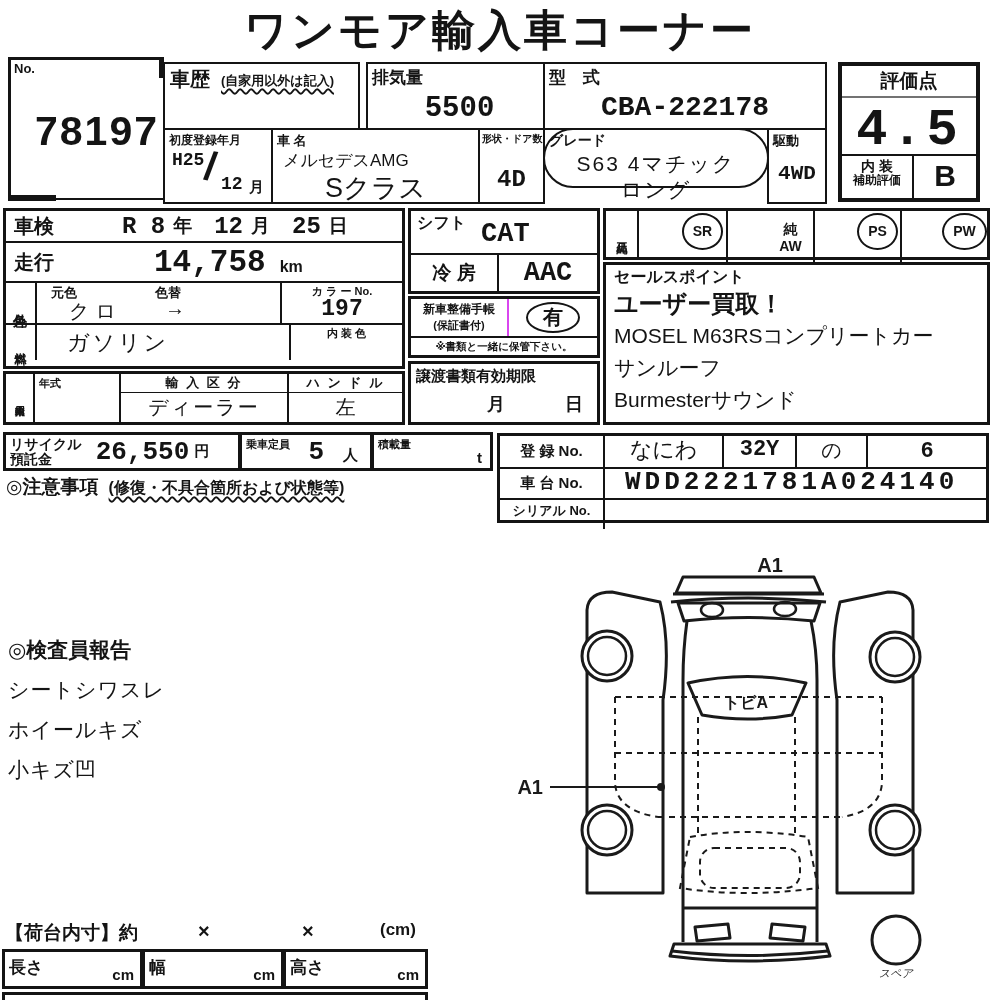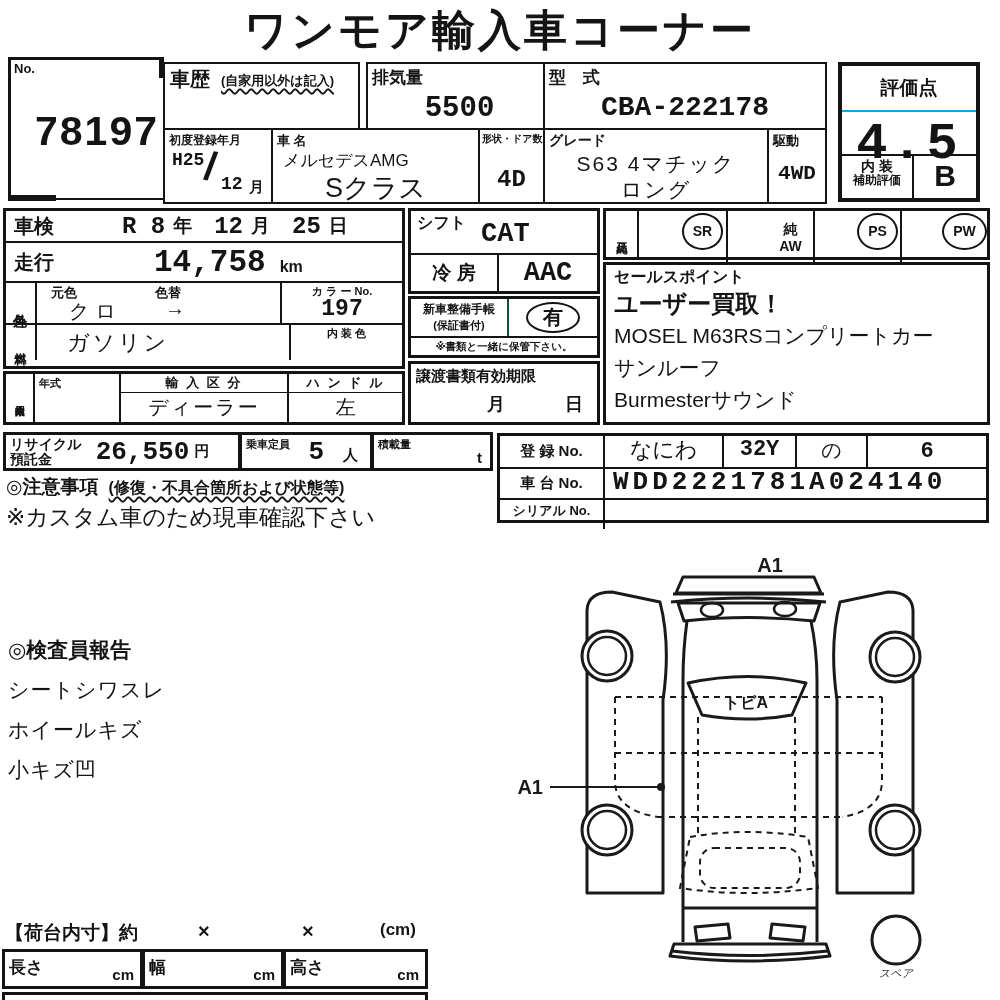--- a/index.html
+++ b/index.html
@@ -18,21 +18,21 @@
   .no-lab{left:3px;top:1px;font-size:13px;font-weight:bold;}
   .no-val{left:0;right:4px;top:48px;text-align:right;font-size:41px;letter-spacing:2px;}
   .tick-r{right:-1px;top:-3px;width:5px;height:21px;background:#141414;}
   .tick-b{left:-3px;bottom:-3px;width:48px;height:6px;background:#141414;}
   .lab-s{font-size:13px;font-weight:bold;}
   .lab-xs{font-size:11px;font-weight:bold;}
   .corner{position:absolute;left:4px;top:2px;}
   .center{position:absolute;left:0;right:0;text-align:center;}
   
   .score{left:838px;top:62px;width:142px;height:140px;border-width:4px;}
-  .score-head{border-bottom:2px solid #0ea5e9;text-align:center;font-size:19px;font-weight:bold;padding:9px 0;}
+  .score-head{border-bottom:2px solid #737373;text-align:center;font-size:19px;font-weight:bold;padding:2px 0;}
   .score-val{text-align:center;font-size:52px;line-height:66px;letter-spacing:4px;}
   .score-bot{position:absolute;left:0;right:0;bottom:0;height:42px;border-top:2px solid #141414;display:flex;}
   .score-int-l{width:70px;border-right:2px solid #141414;text-align:center;line-height:1.15;padding-top:2px;}
   .score-int-v{flex:1;text-align:center;font-size:30px;font-weight:bold;line-height:40px;}
   
   .row{position:relative;display:flex;box-sizing:border-box;}
   .divb{border-bottom:2px solid #141414;}
   .rlab{width:80px;padding-left:8px;font-weight:bold;font-size:20px;display:flex;align-items:center;}
   .vlabcell{width:31px;border-right:2px solid #141414;display:flex;box-sizing:border-box;}
   .genpill{display:inline-block;border-radius:50%;padding:8px 9px;font-size:14px;font-weight:bold;line-height:17px;margin-left:40px;}
@@ -78,21 +78,21 @@
   </div>
   <div class="cell" style="left:271px;top:128px;width:209px;height:76px;">
     <span class="corner lab-s">車 名</span>
     <span style="position:absolute;left:10px;top:19px;font-size:17px;">メルセデスAMG</span>
     <span class="center" style="top:40px;font-size:27px;">Sクラス</span>
   </div>
   <div class="cell" style="left:478px;top:128px;width:67px;height:76px;">
     <span class="corner" style="font-size:10px;font-weight:bold;left:2px;">形状・ドア数</span>
     <span class="center mono" style="top:36px;font-size:24px;">4D</span>
   </div>
-  <div class="cell" style="left:543px;top:128px;width:226px;height:76px;">
+  <div class="cell" style="left:543px;top:128px;width:226px;height:60px;border-radius:31px;">
     <span class="corner" style="font-size:14px;font-weight:bold;">グレード</span>
     <span class="center" style="top:20px;font-size:21px;letter-spacing:2px;">S63 4マチック</span>
     <span class="center" style="top:46px;font-size:21px;letter-spacing:2px;">ロング</span>
   </div>
   <div class="cell" style="left:767px;top:128px;width:60px;height:76px;">
     <span class="corner lab-s">駆動</span>
     <span class="center mono" style="top:32px;font-size:21px;">4WD</span>
   </div>
 
   <div class="box score">
@@ -173,21 +173,21 @@
       <span class="mono" style="position:absolute;left:70px;top:8px;font-size:27px;">CAT</span>
     </div>
     <div style="display:flex;height:36px;">
       <div style="width:86px;border-right:2px solid #141414;display:flex;align-items:center;justify-content:center;font-size:19px;font-weight:bold;">冷 房</div>
       <div class="mono" style="flex:1;text-align:center;font-size:27px;line-height:36px;border-radius:13px;">AAC</div>
     </div>
   </div>
 
   <div class="box" style="left:408px;top:296px;width:192px;height:62px;">
     <div style="display:flex;height:37px;border-bottom:2px solid #141414;">
-      <div style="width:96px;border-right:2px solid #14532d;text-align:center;padding-top:2px;">
+      <div style="width:96px;border-right:2px solid #d946ef;text-align:center;padding-top:2px;">
         <div style="font-size:12px;font-weight:bold;">新車整備手帳</div>
         <div style="font-size:11px;font-weight:bold;">(保証書付)</div>
       </div>
       <div style="flex:1;text-align:center;padding-top:3px;">
         <span class="ellipse">有</span>
       </div>
     </div>
     <div style="text-align:center;font-size:10.5px;font-weight:bold;line-height:17px;">※書類と一緒に保管下さい。</div>
   </div>
 
@@ -236,34 +236,33 @@
   </div>
   <div class="box" style="left:371px;top:432px;width:122px;height:39px;">
     <span class="corner lab-xs">積載量</span>
     <span class="b" style="position:absolute;right:8px;bottom:2px;font-size:15px;">t</span>
   </div>
 
   <div class="abs" style="left:6px;top:474px;">
     <div>
       <span style="font-size:19px;font-weight:bold;">◎注意事項</span><span class="wavy" style="font-size:16px;font-weight:bold;padding-left:10px;">(修復・不具合箇所および状態等)</span>
     </div>
-    <div style="font-size:23px;margin-top:2px;">※カスタム車のため現車確認下さい</div>
   </div>
 
   <div class="box" style="left:497px;top:433px;width:492px;height:90px;">
     <div style="display:flex;height:31px;border-bottom:2px solid #141414;align-items:center;">
       <div style="width:103px;border-right:2px solid #141414;font-size:15px;font-weight:bold;text-align:center;align-self:stretch;line-height:29px;">登 録 No.</div>
       <div style="width:117px;border-right:2px solid #141414;text-align:center;font-size:22px;align-self:stretch;line-height:28px;">なにわ</div>
       <div class="mono" style="width:71px;border-right:2px solid #141414;text-align:center;font-size:22px;align-self:stretch;line-height:28px;">32Y</div>
       <div style="width:69px;border-right:2px solid #141414;text-align:center;font-size:20px;align-self:stretch;line-height:28px;">の</div>
       <div class="mono" style="flex:1;text-align:center;font-size:22px;">6</div>
     </div>
     <div style="display:flex;height:29px;border-bottom:2px solid #141414;">
       <div style="width:103px;border-right:2px solid #141414;font-size:15px;font-weight:bold;text-align:center;line-height:27px;">車 台 No.</div>
-      <div class="mono" style="flex:1;font-size:26px;line-height:27px;letter-spacing:4px;padding-left:8px;white-space:nowrap;">WDD2221781A024140</div>
+      <div class="mono" style="flex:1;font-size:26px;line-height:27px;letter-spacing:4px;padding-left:20px;white-space:nowrap;">WDD2221781A024140</div>
     </div>
     <div style="display:flex;flex:1;height:29px;">
       <div style="width:103px;border-right:2px solid #141414;font-size:13px;font-weight:bold;text-align:center;line-height:22px;">シリアル No.</div>
       <div style="flex:1;"></div>
     </div>
   </div>
 
   <div class="abs" style="left:8px;top:636px;">
     <div style="font-size:21px;font-weight:bold;">◎検査員報告</div>
     <div class="insp-line">シートシワスレ</div>

